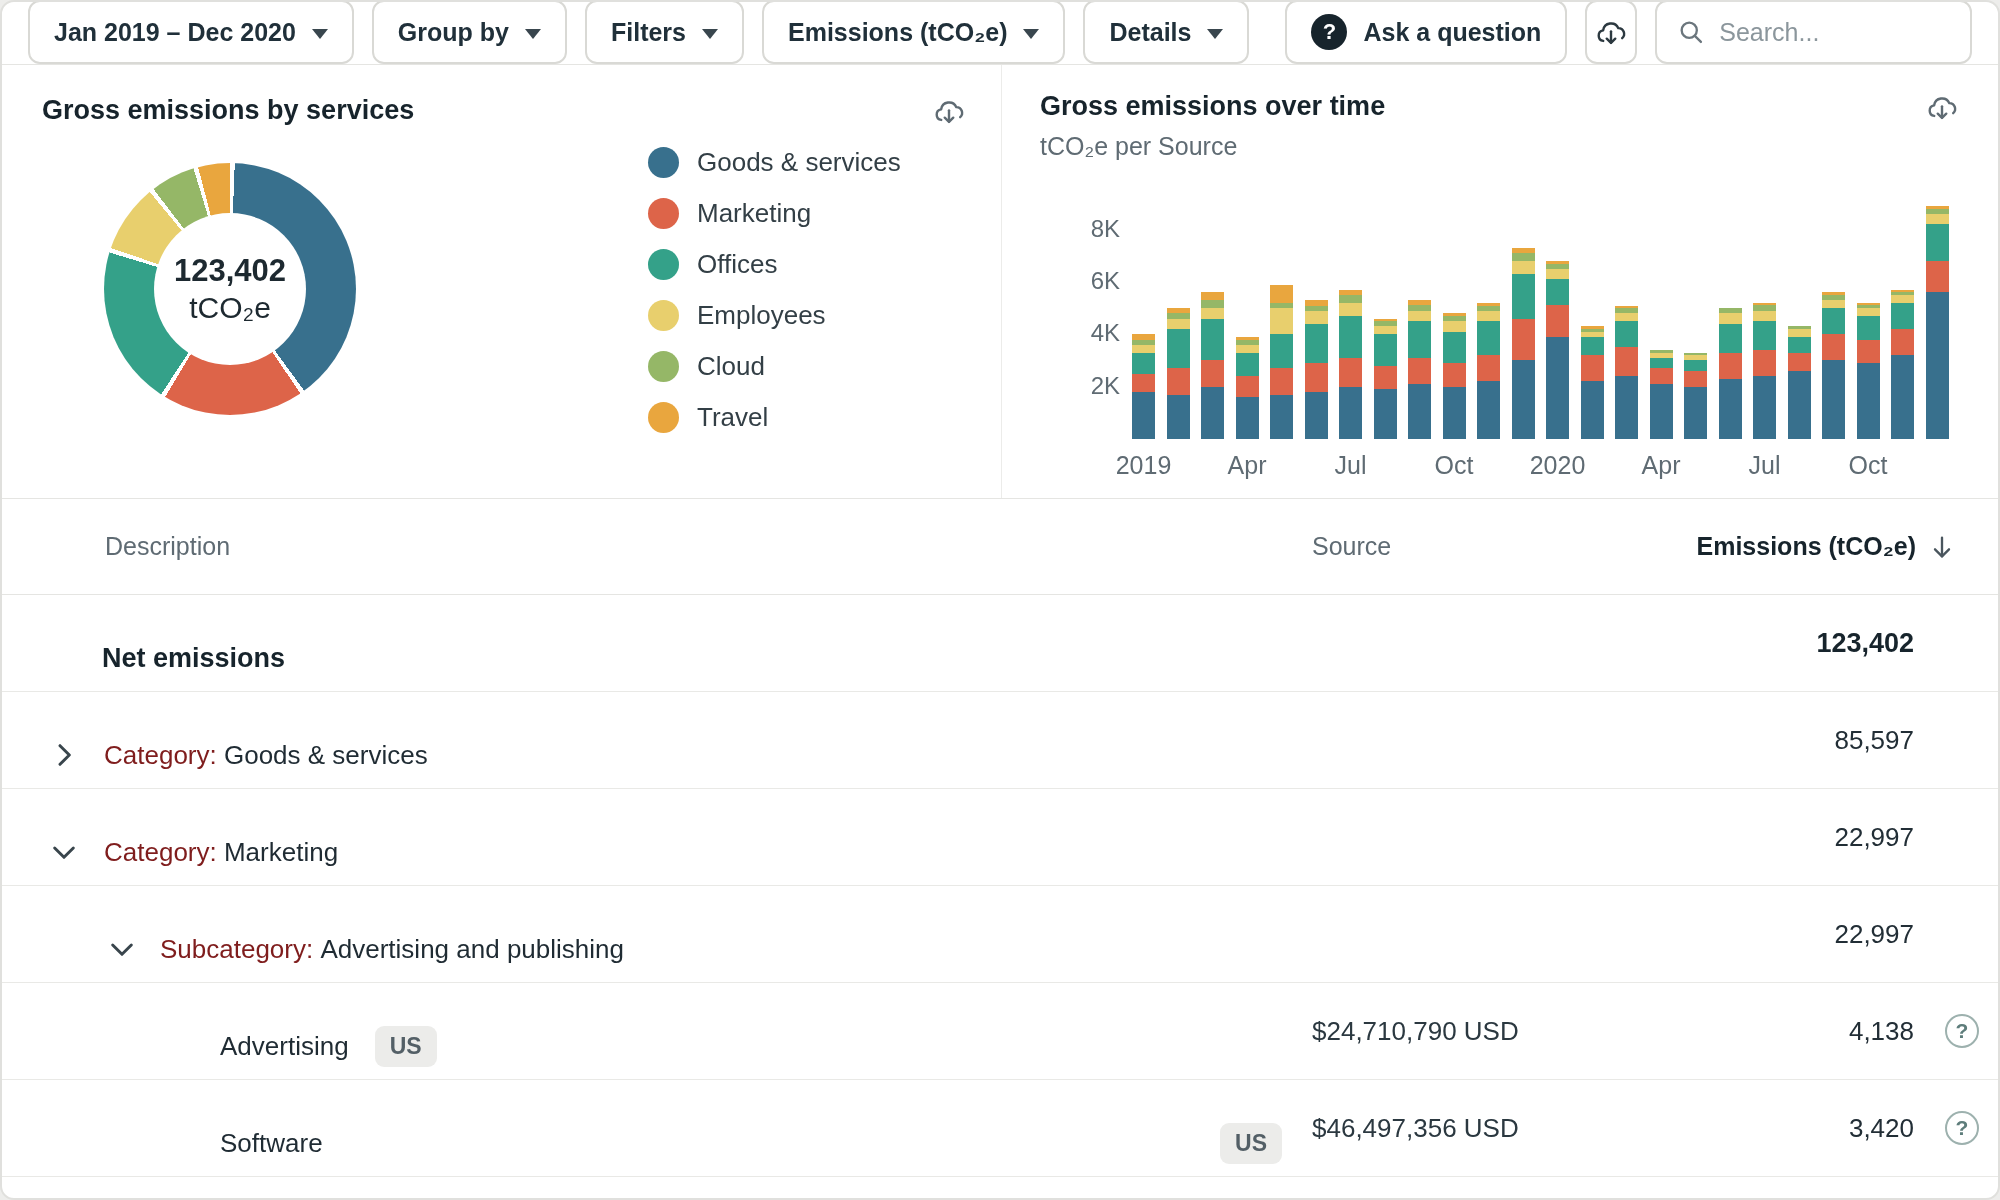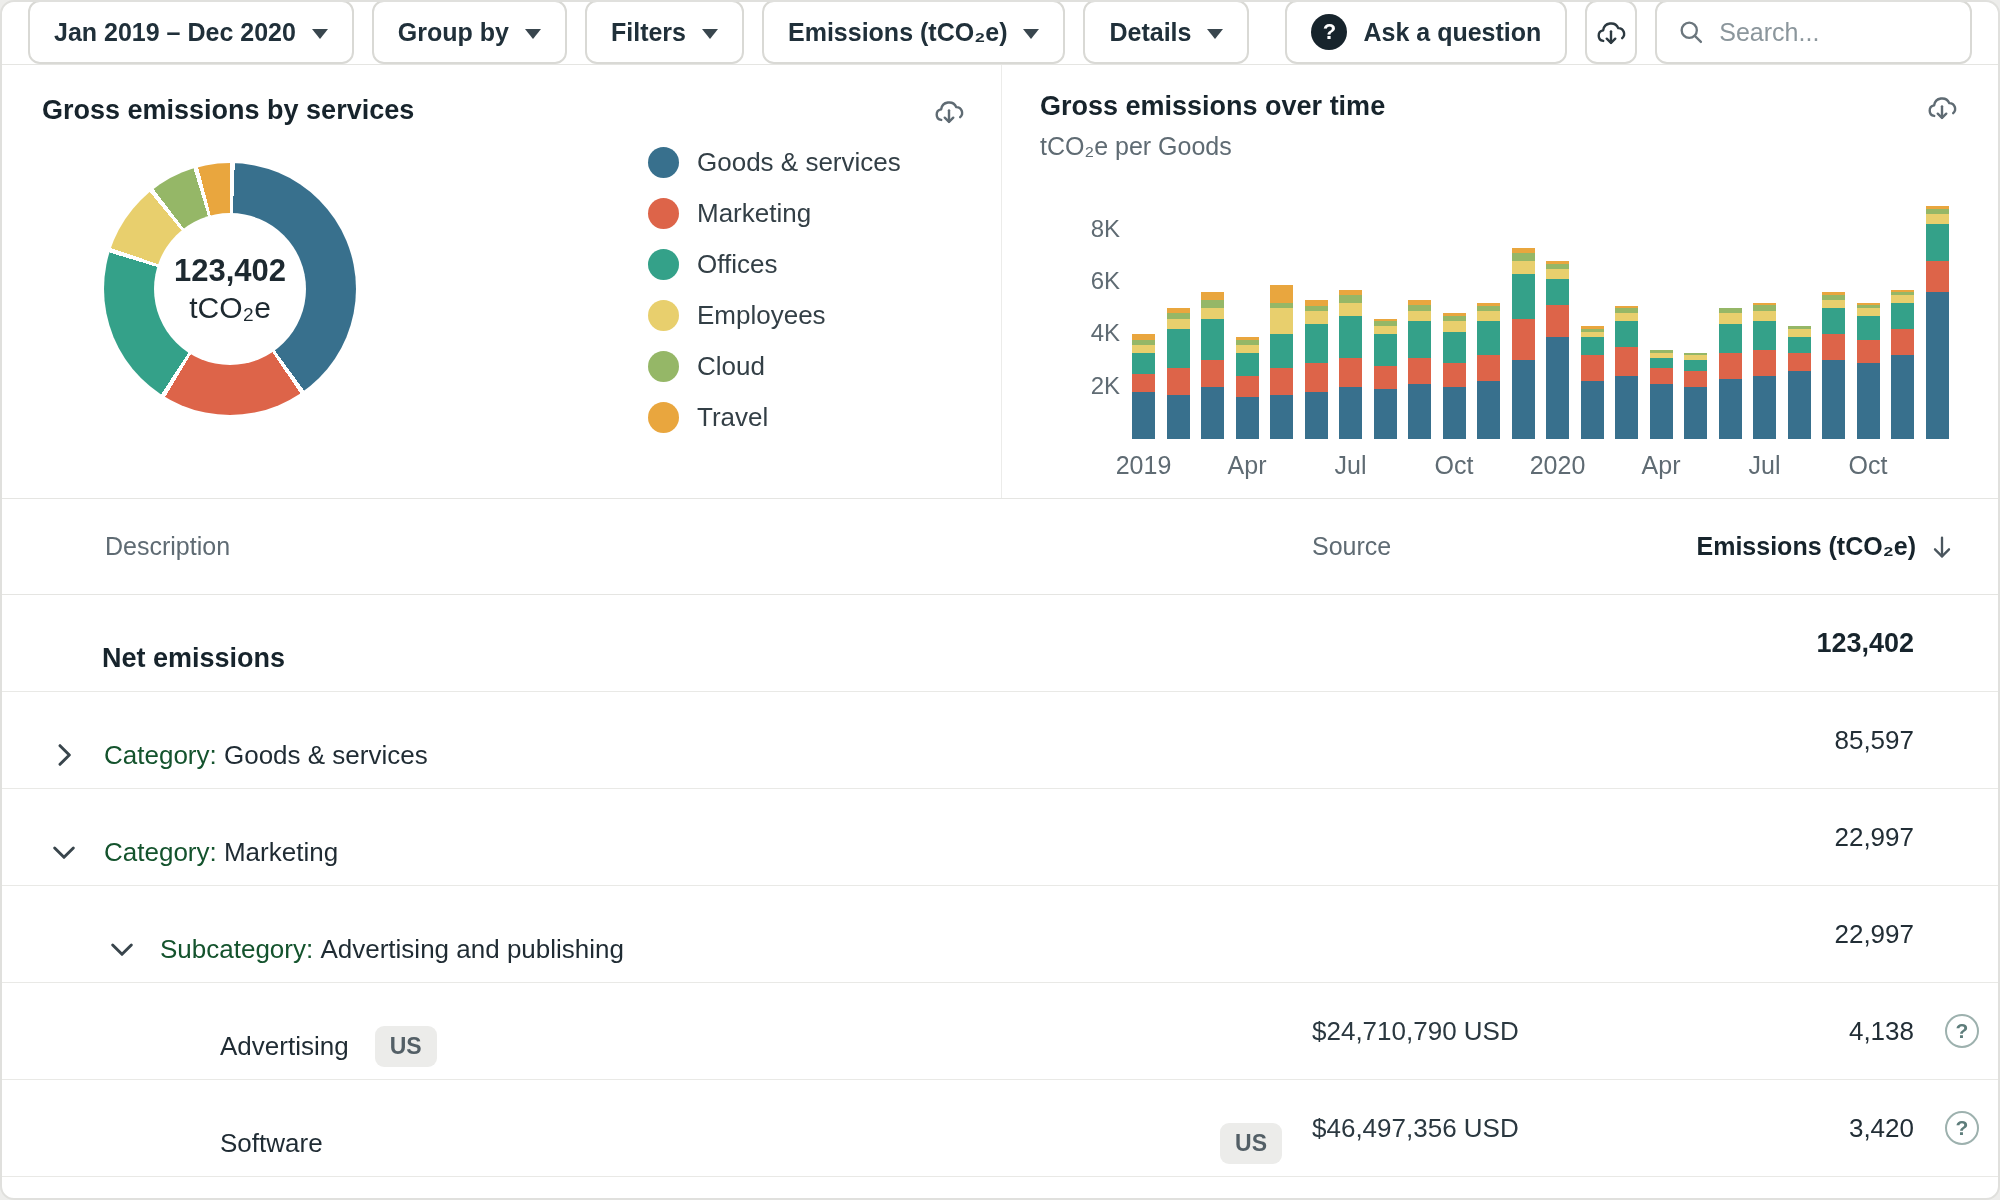--- a/index.html
+++ b/index.html
@@ -62,21 +62,21 @@
   .grid { display:grid; grid-template-columns:1280px 350px 290px 80px; align-items:center; }
   .thead { height:96px; border-bottom:1px solid #e5e5e2; font-size:25px; color:#5f6b73; }
   .th-desc { padding-left:103px; }
   .th-source { padding-left:30px; }
   .th-emissions { grid-column:3 / 5; display:flex; justify-content:flex-end; align-items:center; gap:12px; padding-right:46px; color:#17242c; font-weight:600; cursor:pointer; }
   .sort-arrow { width:28px; height:28px; color:#4a565e; }
 
   .row { height:97px; border-bottom:1px solid #e9e9e6; font-size:26px; }
   .desc-cell { display:flex; align-items:center;margin-top:30px; }
   .chev { width:32px; height:32px; color:#39454c; flex:none; cursor:pointer; }
-  .prefix { color:#14532d; font-weight:400; white-space:pre;text-align:center; }
+  .prefix { color:#7f1d1d; font-weight:400; white-space:pre;text-align:center; }
   .rlabel { color:#1f2b33; font-weight:500; }
   .row-total .rlabel { font-weight:700; font-size:27px; color:#17242c; }
   .badge { margin-left:26px; background:#ececea; color:#535f66; font-size:23px; font-weight:600; border-radius:9px; padding:7px 15px; }
   .src-cell { padding-left:30px; color:#2b3840; }
   .val-cell { text-align:right; padding-right:8px; color:#222e36; font-weight:500; }
   .row-total .val-cell { font-weight:600; font-size:27px; color:#17242c; }
   .help-cell { display:flex; justify-content:center; }
   .help-icon { width:34px; height:34px; border:2.5px solid #9db1ae; border-radius:50%; color:#5e7d7b; font-size:21px; font-weight:600; display:flex; align-items:center; justify-content:center; cursor:pointer; }
 </style>
 </head>
@@ -172,21 +172,21 @@
               <span class="legend-label">Travel</span>
             </div>
           </div>
       </div>
     </div>
 
     <div class="right-panel">
       <div class="title-row">
         <div>
           <div class="panel-title">Gross emissions over time</div>
-          <div class="panel-sub">tCO₂e per Goods</div>
+          <div class="panel-sub">tCO₂e per Source</div>
         </div>
         <svg class="panel-dl" viewBox="0 0 24 24" fill="none" stroke="currentColor" stroke-width="1.8" stroke-linecap="round" stroke-linejoin="round">
             <path d="M20.4 16.6a4.3 4.3 0 0 0-2.9-7.5 6 6 0 0 0-11.4 1.7 4 4 0 0 0 .1 7.9"></path>
             <path d="M12 11.5V20"></path>
             <path d="m8.8 17 3.2 3.2L15.2 17"></path>
           </svg>
       </div>
       <div class="bar-chart">
         <div class="bar-y-axis">
             <div class="ytick" style="bottom: 39.3711px;">2K</div>

